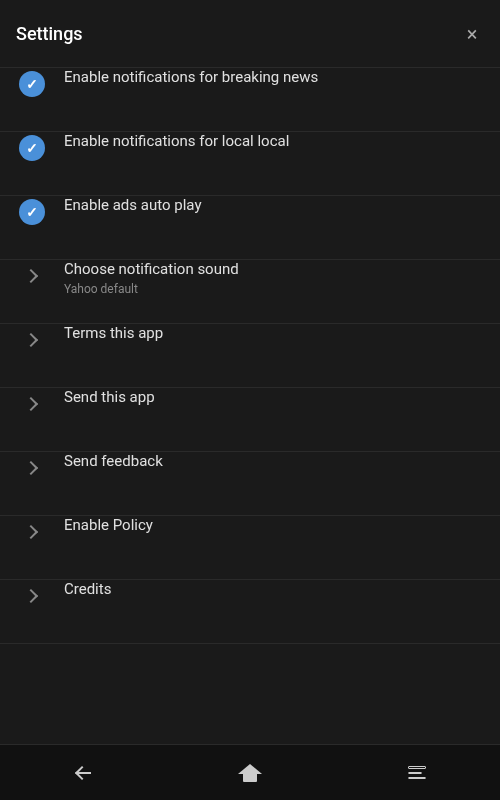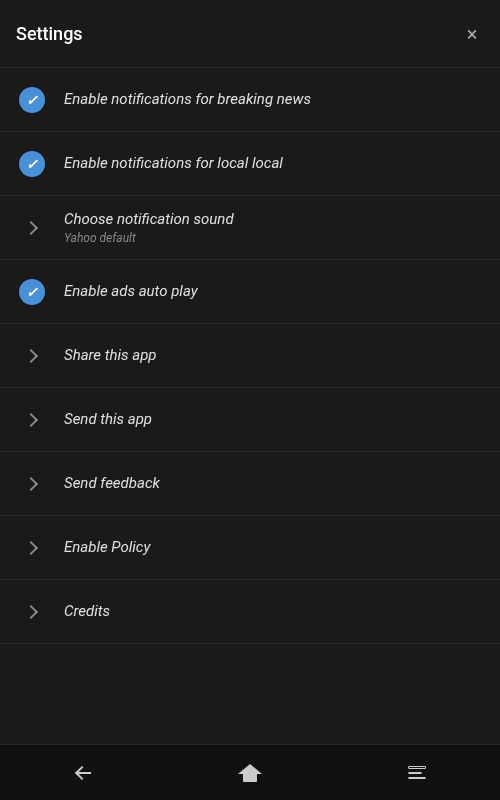--- a/index.html
+++ b/index.html
@@ -46,27 +46,26 @@
 
     
     .content {
       flex: 1;
       overflow-y: auto;
     }
 
     
     .setting-row {
       display: flex;
-      align-items: center;
+      align-items: flex-start;
       padding: 0 16px;
       min-height: 64px;
       border-bottom: 1px solid #2a2a2a;
       cursor: pointer;
       background-color: #1a1a1a;
-      font-style: italic;
     }
 
     .icon-left {
       width: 32px;
       height: 32px;
       display: flex;
       align-items: center;
       justify-content: center;
       flex-shrink: 0;
       margin-right: 16px;
@@ -201,43 +200,43 @@
     <div class="icon-left">
       <div class="check-circle"></div>
     </div>
     <div class="row-content">
       <span class="row-title">Enable notifications for local local</span>
     </div>
   </div>
 
   <div class="setting-row">
     <div class="icon-left">
+      <div class="check-circle"></div>
+    </div>
+    <div class="row-content">
+      <span class="row-title">Enable ads auto play</span>
+    </div>
+  </div>
+
+  <div class="setting-row">
+    <div class="icon-left">
       <div class="chevron"></div>
     </div>
     <div class="row-content">
       <span class="row-title">Choose notification sound</span>
       <span class="row-subtitle">Yahoo default</span>
     </div>
   </div>
 
   <div class="setting-row">
     <div class="icon-left">
-      <div class="check-circle"></div>
-    </div>
-    <div class="row-content">
-      <span class="row-title">Enable ads auto play</span>
-    </div>
-  </div>
-
-  <div class="setting-row">
-    <div class="icon-left">
-      <div class="chevron"></div>
-    </div>
-    <div class="row-content">
-      <span class="row-title">Share this app</span>
+      <div class="chevron"></div>
+    </div>
+    <div class="row-content">
+      <span class="row-title">Terms this app</span>
     </div>
   </div>
 
   <div class="setting-row">
     <div class="icon-left">
       <div class="chevron"></div>
     </div>
     <div class="row-content">
       <span class="row-title">Send this app</span>
     </div>

